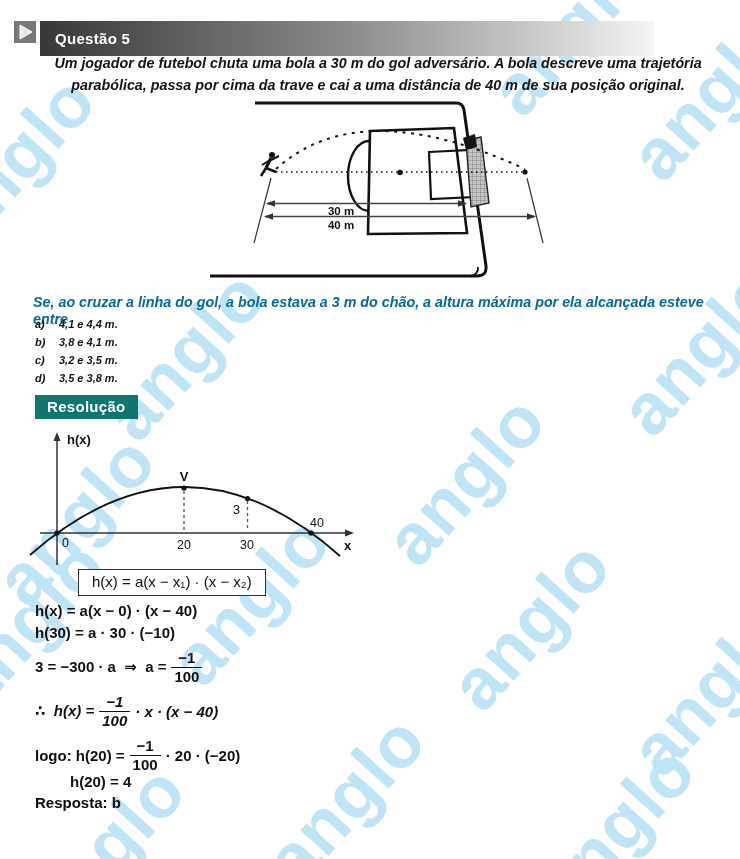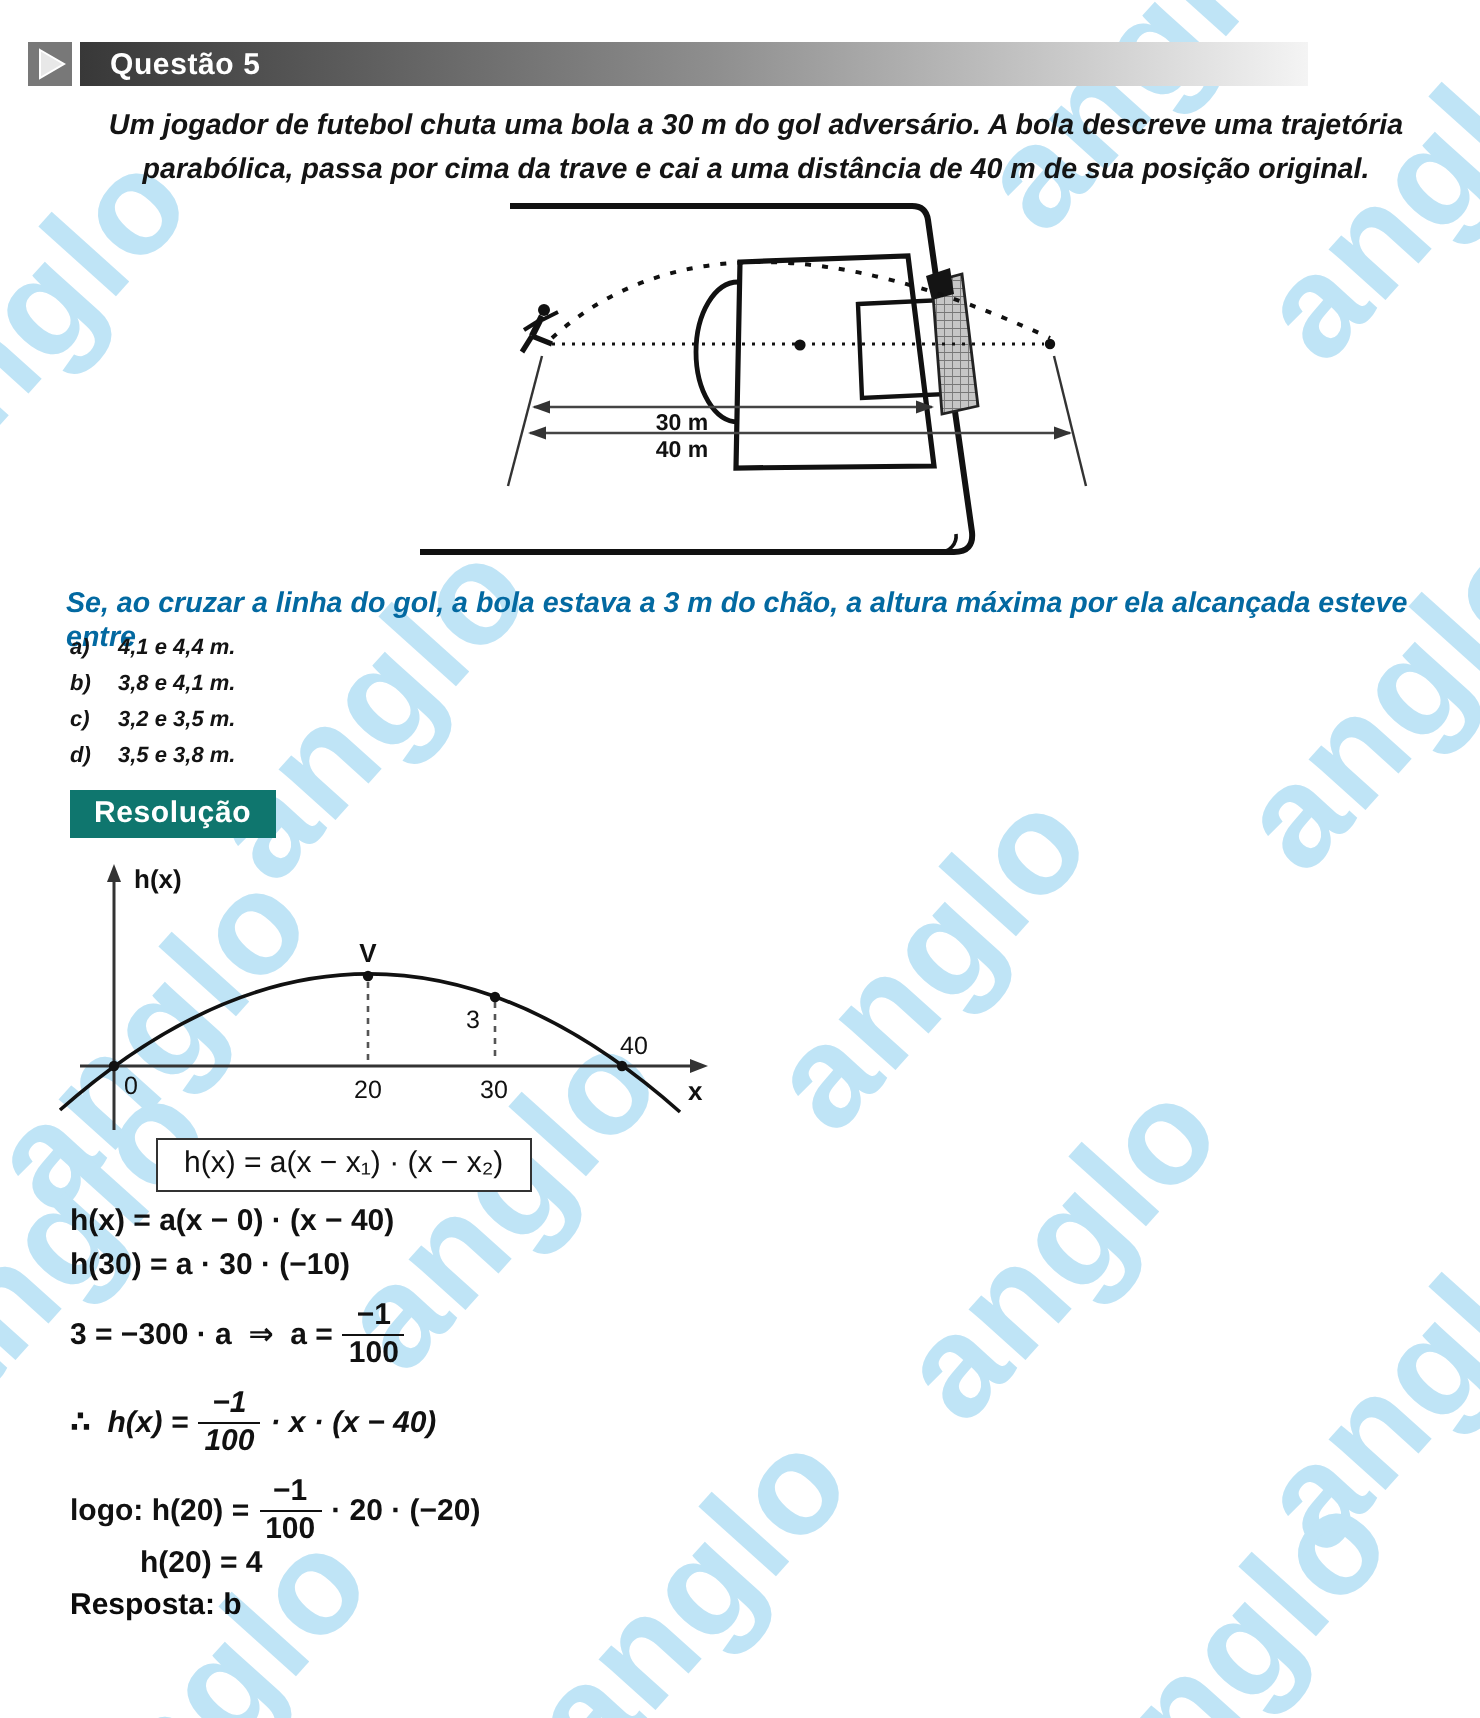--- a/index.html
+++ b/index.html
@@ -13,21 +13,21 @@
     position:absolute;font-weight:bold;font-size:72px;letter-spacing:1px;
     transform:translate(-50%,-50%) rotate(-48deg);
     font-family:"Liberation Sans","DejaVu Sans",sans-serif;white-space:nowrap;
   }
   
   .content{position:absolute;inset:0;z-index:1;}
   .abs{position:absolute;}
 
   .q-icon{left:14px;top:21px;width:22px;height:22px;}
   .q-bar{
-    left:40px;top:21px;width:614px;height:22px;
+    left:40px;top:21px;width:614px;height:35px;
     background:linear-gradient(90deg,#383838 0%,#5c5c5c 22%,#8f8f8f 52%,#c9c9c9 80%,#f4f4f4 100%);
     display:flex;align-items:center;
   }
   .q-bar span{color:#fff;font-weight:bold;font-size:15px;padding-left:15px;letter-spacing:.3px;}
 
   .statement{left:33px;top:52px;width:690px;font-style:italic;font-weight:bold;
     font-size:14.3px;line-height:22px;color:#141414;text-align:center;}
 
   .field-svg{left:190px;top:95px;}
   .graph-svg{left:28px;top:427px;}

